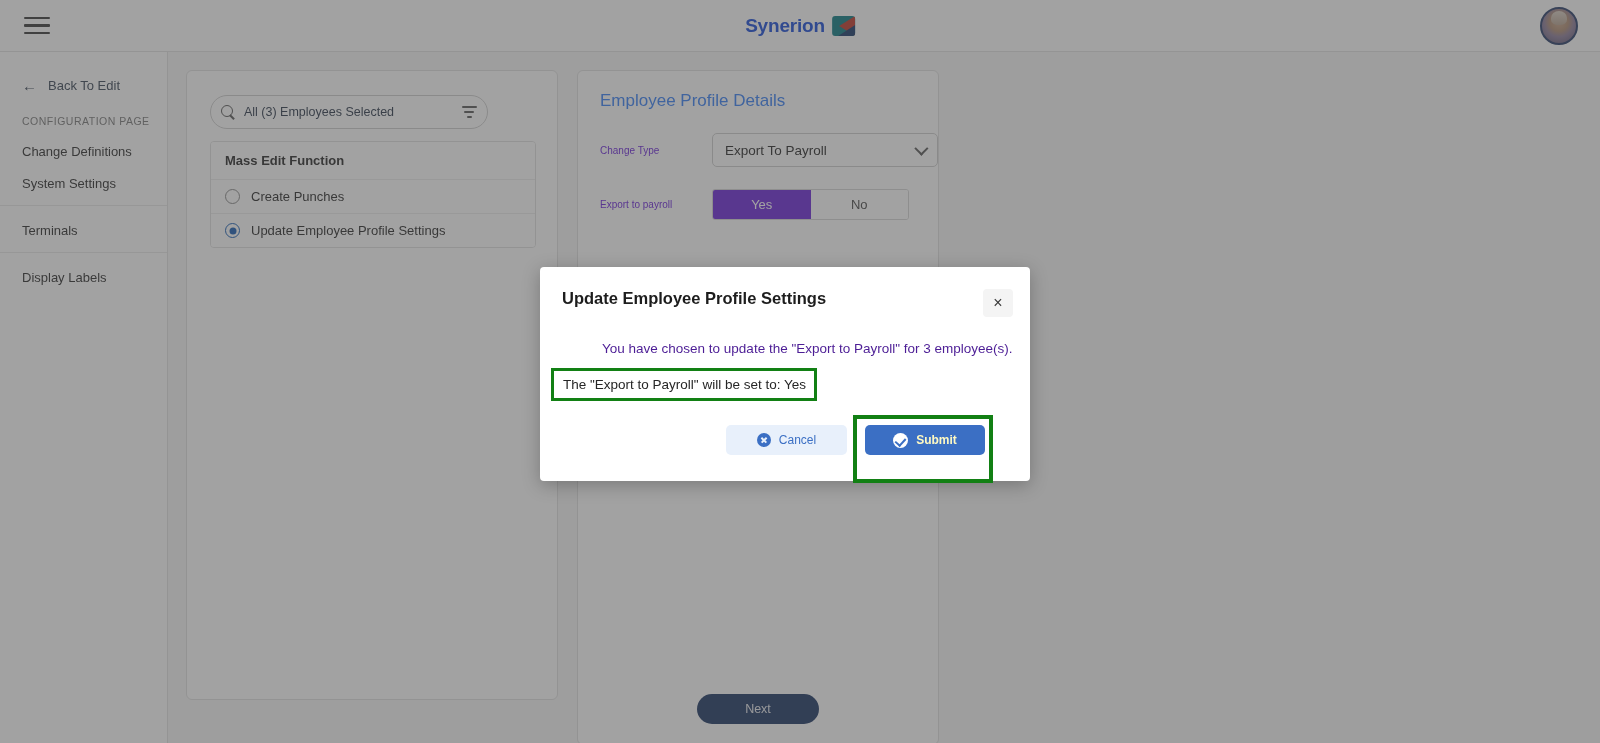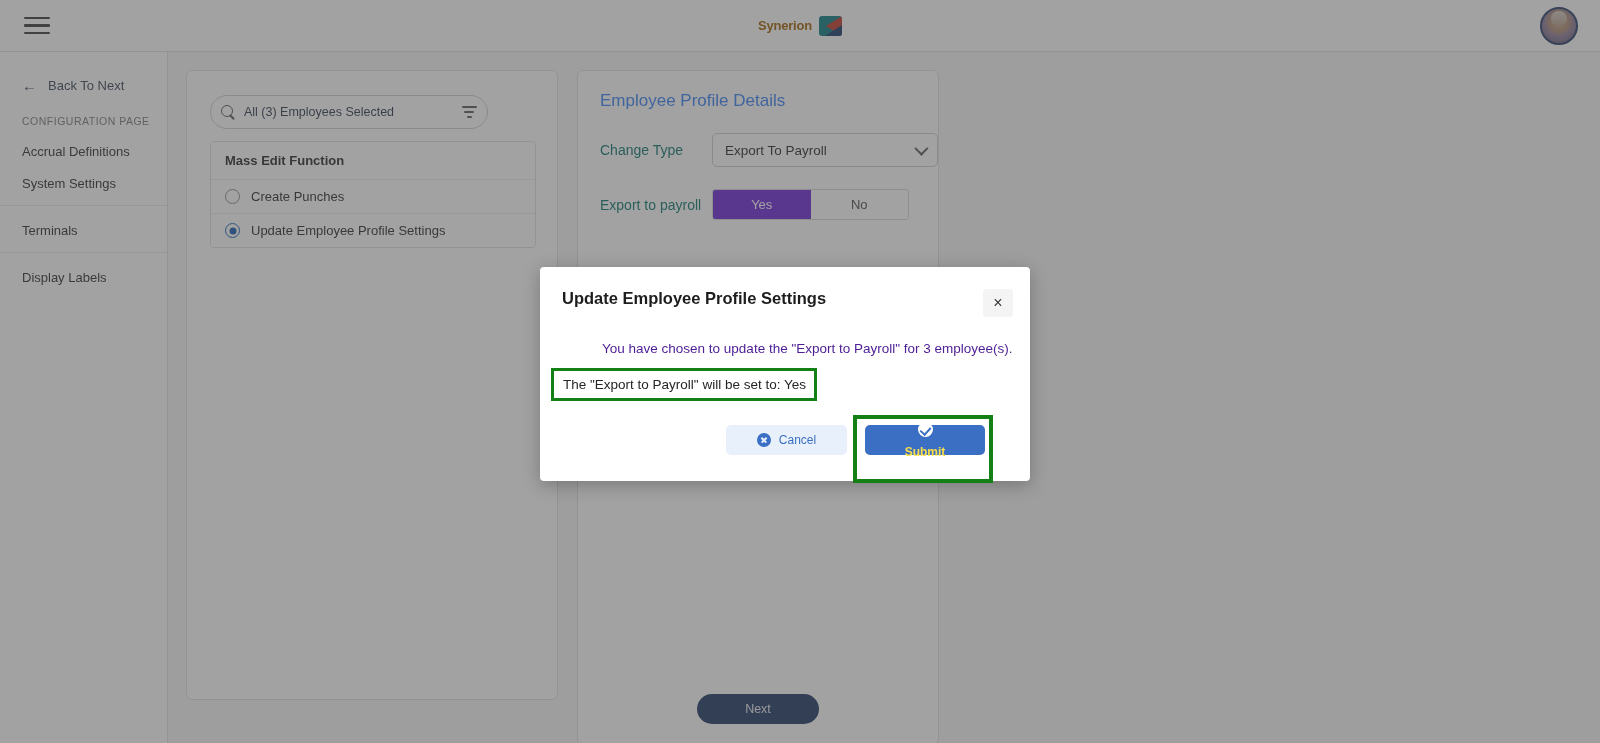--- a/index.html
+++ b/index.html
@@ -30,21 +30,21 @@
     cursor: pointer;
   }
   .hamburger span {
     display: block; height: 2.5px; width: 26px; background: #3d3d3d; border-radius: 1px;
   }
   .logo-wrap {
     position: absolute; left: 50%; top: 50%; transform: translate(-50%,-50%);
     display: flex; align-items: center; gap: 7px;
   }
   .logo-text {
-    font-size: 13px; font-weight: 700; color: #a16207; letter-spacing: -0.2px;
+    font-size: 19px; font-weight: 700; color: #1d4ed8; letter-spacing: -0.2px;
   }
   .logo-mark {
     width: 23px; height: 20px; border-radius: 3px; overflow: hidden;
     position: relative; background: #0e7c84;
   }
   .logo-mark .tri-red {
     position: absolute; right: 0; top: 0; width: 0; height: 0;
     border-top: 10px solid transparent; border-bottom: 10px solid transparent;
     border-right: 16px solid #c0392b;
   }
@@ -154,21 +154,21 @@
   .right-card {
     position: absolute; left: 409px; top: 18px; width: 362px; height: 675px;
     background: #ffffff; border: 1px solid #e0e0e0; border-radius: 6px;
   }
   .right-title {
     font-size: 17px; color: #3b82f6; padding: 20px 0 0 22px;
   }
   .form-row {
     display: flex; align-items: center; padding: 0 0 0 22px; margin-top: 22px;
   }
-  .form-label { font-size: 14px; color: #0f766e; width: 112px; flex: none; }
+  .form-label { font-size: 10px; color: #6d28d9; width: 112px; flex: none; }
   .select-ctl {
     width: 228px; height: 34px; border: 1px solid #cfcfcf; border-radius: 5px;
     display: flex; align-items: center; justify-content: space-between;
     padding: 0 12px; font-size: 13.5px; color: #2b2b2b; cursor: pointer; background:#fff;
   }
   .chevron {
     width: 10px; height: 10px; border-right: 2px solid #5a5a5a;
     border-bottom: 2px solid #5a5a5a; transform: rotate(45deg) translateY(-2px);
   }
   .toggle-group {
@@ -236,23 +236,22 @@
   .icon-x-circle::after  { transform: translate(-50%,-50%) rotate(-45deg); }
 
   .hl-box-submit {
     position: absolute; left: 313px; top: 148px; width: 140px; height: 68px;
     border: 4px solid #128014; background: #ffffff; z-index: 61;
   }
   .btn-submit {
     position: absolute; left: 8px; top: 6px; width: 120px; height: 30px;
     background: #3b6fc4; border: none; border-radius: 5px;
     display: flex; align-items: center; justify-content: center; gap: 8px;
-    font-size: 12px; color: #fde047; cursor: pointer; font-family: inherit;
+    font-size: 12px; color: #fef9c3; cursor: pointer; font-family: inherit;
     font-weight: 600;
-    flex-direction: column;
   }
   .icon-check-circle {
     width: 15px; height: 15px; border-radius: 50%; background: #ffffff;
     position: relative; flex: none;
   }
   .icon-check-circle::after {
     content:""; position:absolute; left:4px; top:3px; width:5px; height:8px;
     border-right:2px solid #3b6fc4; border-bottom:2px solid #3b6fc4;
     transform: rotate(42deg);
   }
@@ -274,26 +273,26 @@
         <div class="tri-red"></div>
         <div class="tri-navy"></div>
       </div>
     </div>
     <div class="avatar"></div>
   </div>
 
   <div class="sidebar">
     <div class="back-link">
       <span class="back-arrow">←</span>
-      <span class="back-label">Back To Next</span>
+      <span class="back-label">Back To Edit</span>
     </div>
     <div class="side-section-title">CONFIGURATION PAGE</div>
 
     <div class="side-group">
-      <div class="side-item">Accrual Definitions</div>
+      <div class="side-item">Change Definitions</div>
       <div class="side-item">System Settings</div>
     </div>
     <div class="side-group">
       <div class="side-item">Terminals</div>
     </div>
     <div class="side-group">
       <div class="side-item">Display Labels</div>
     </div>
   </div>
 

